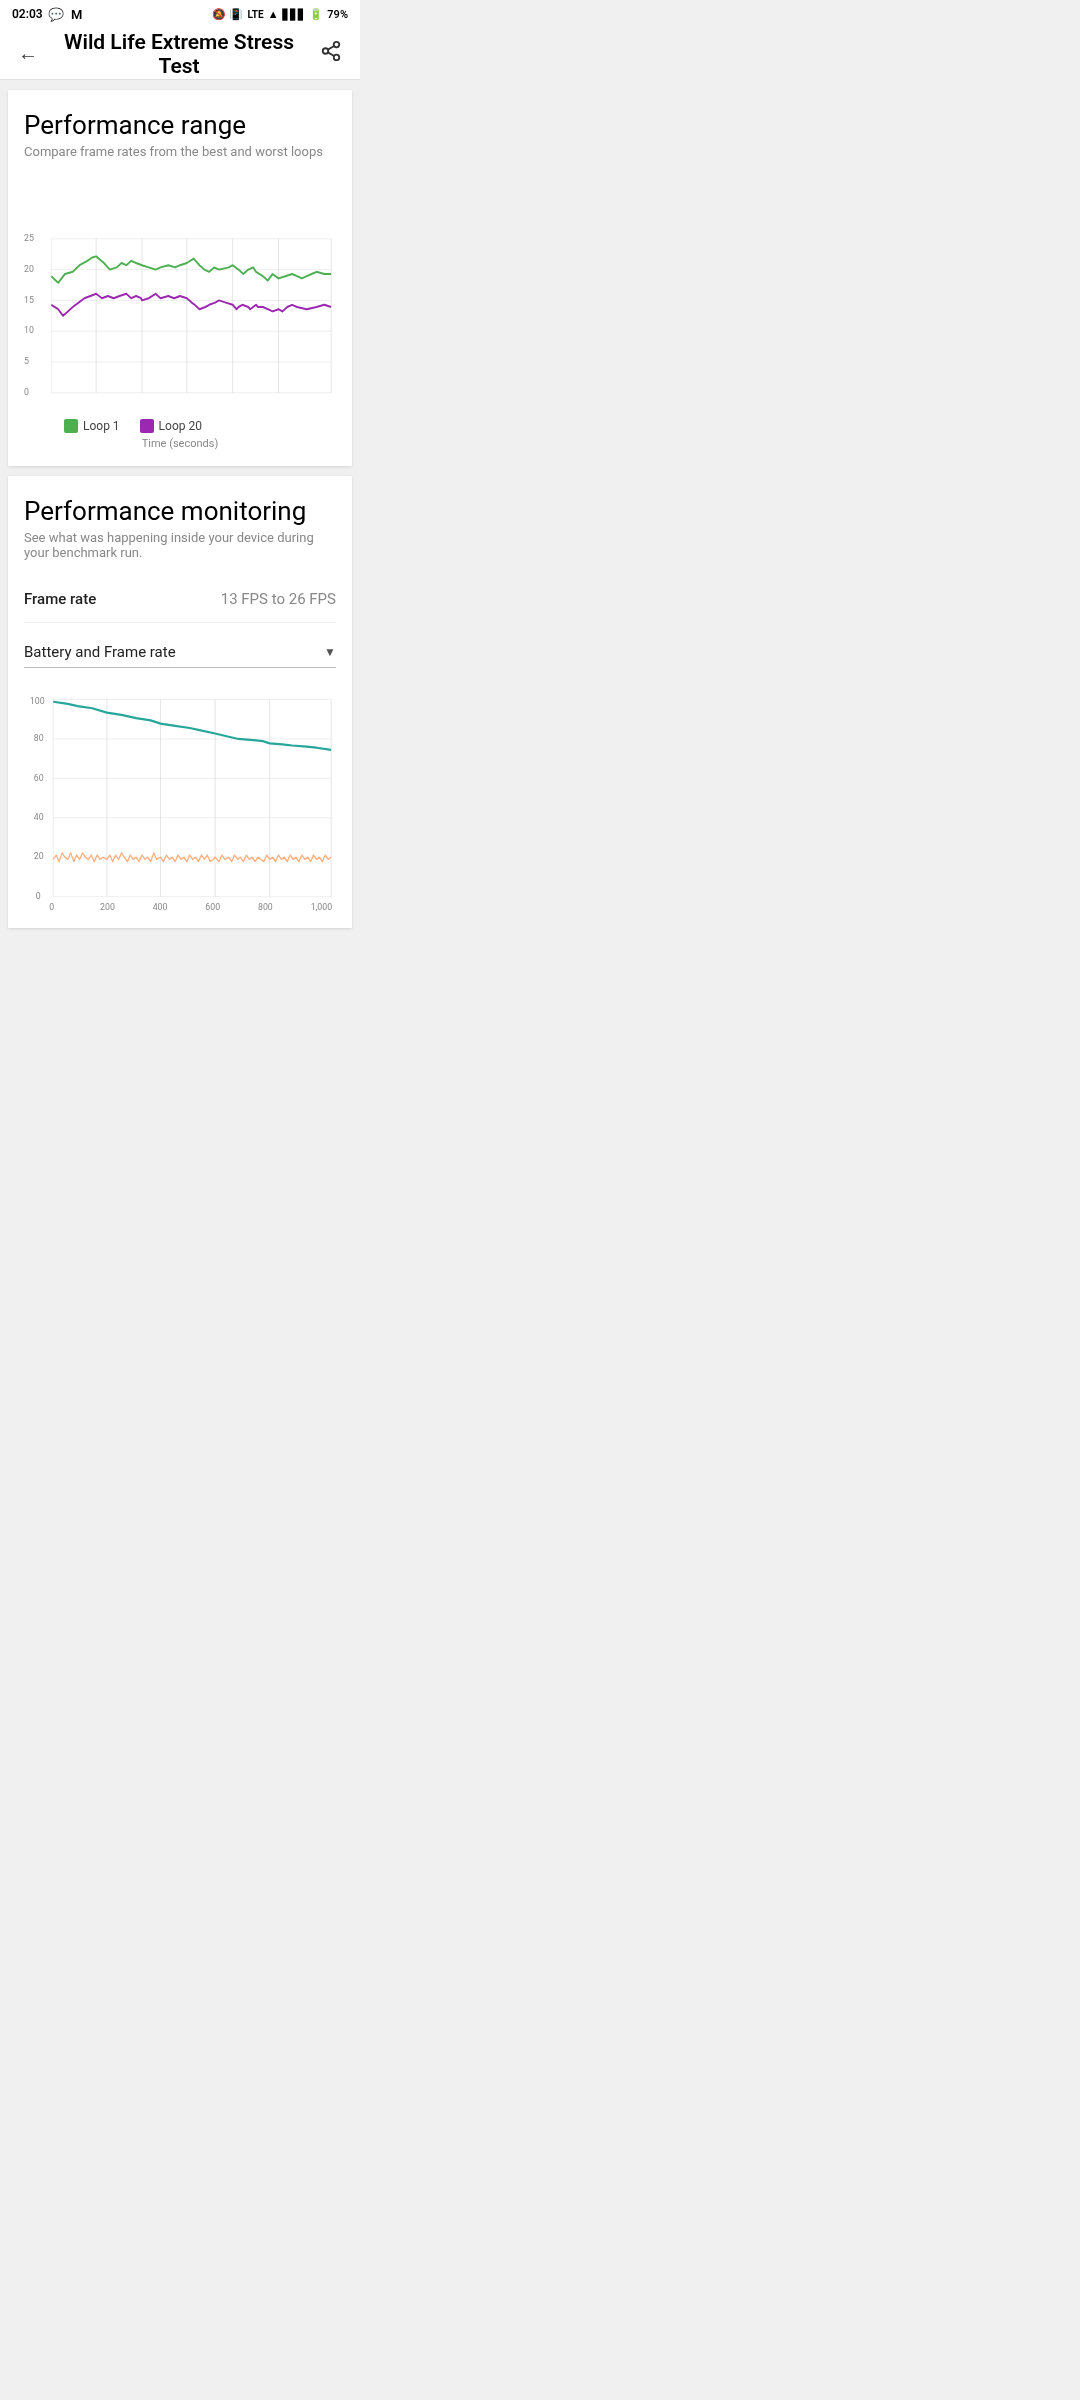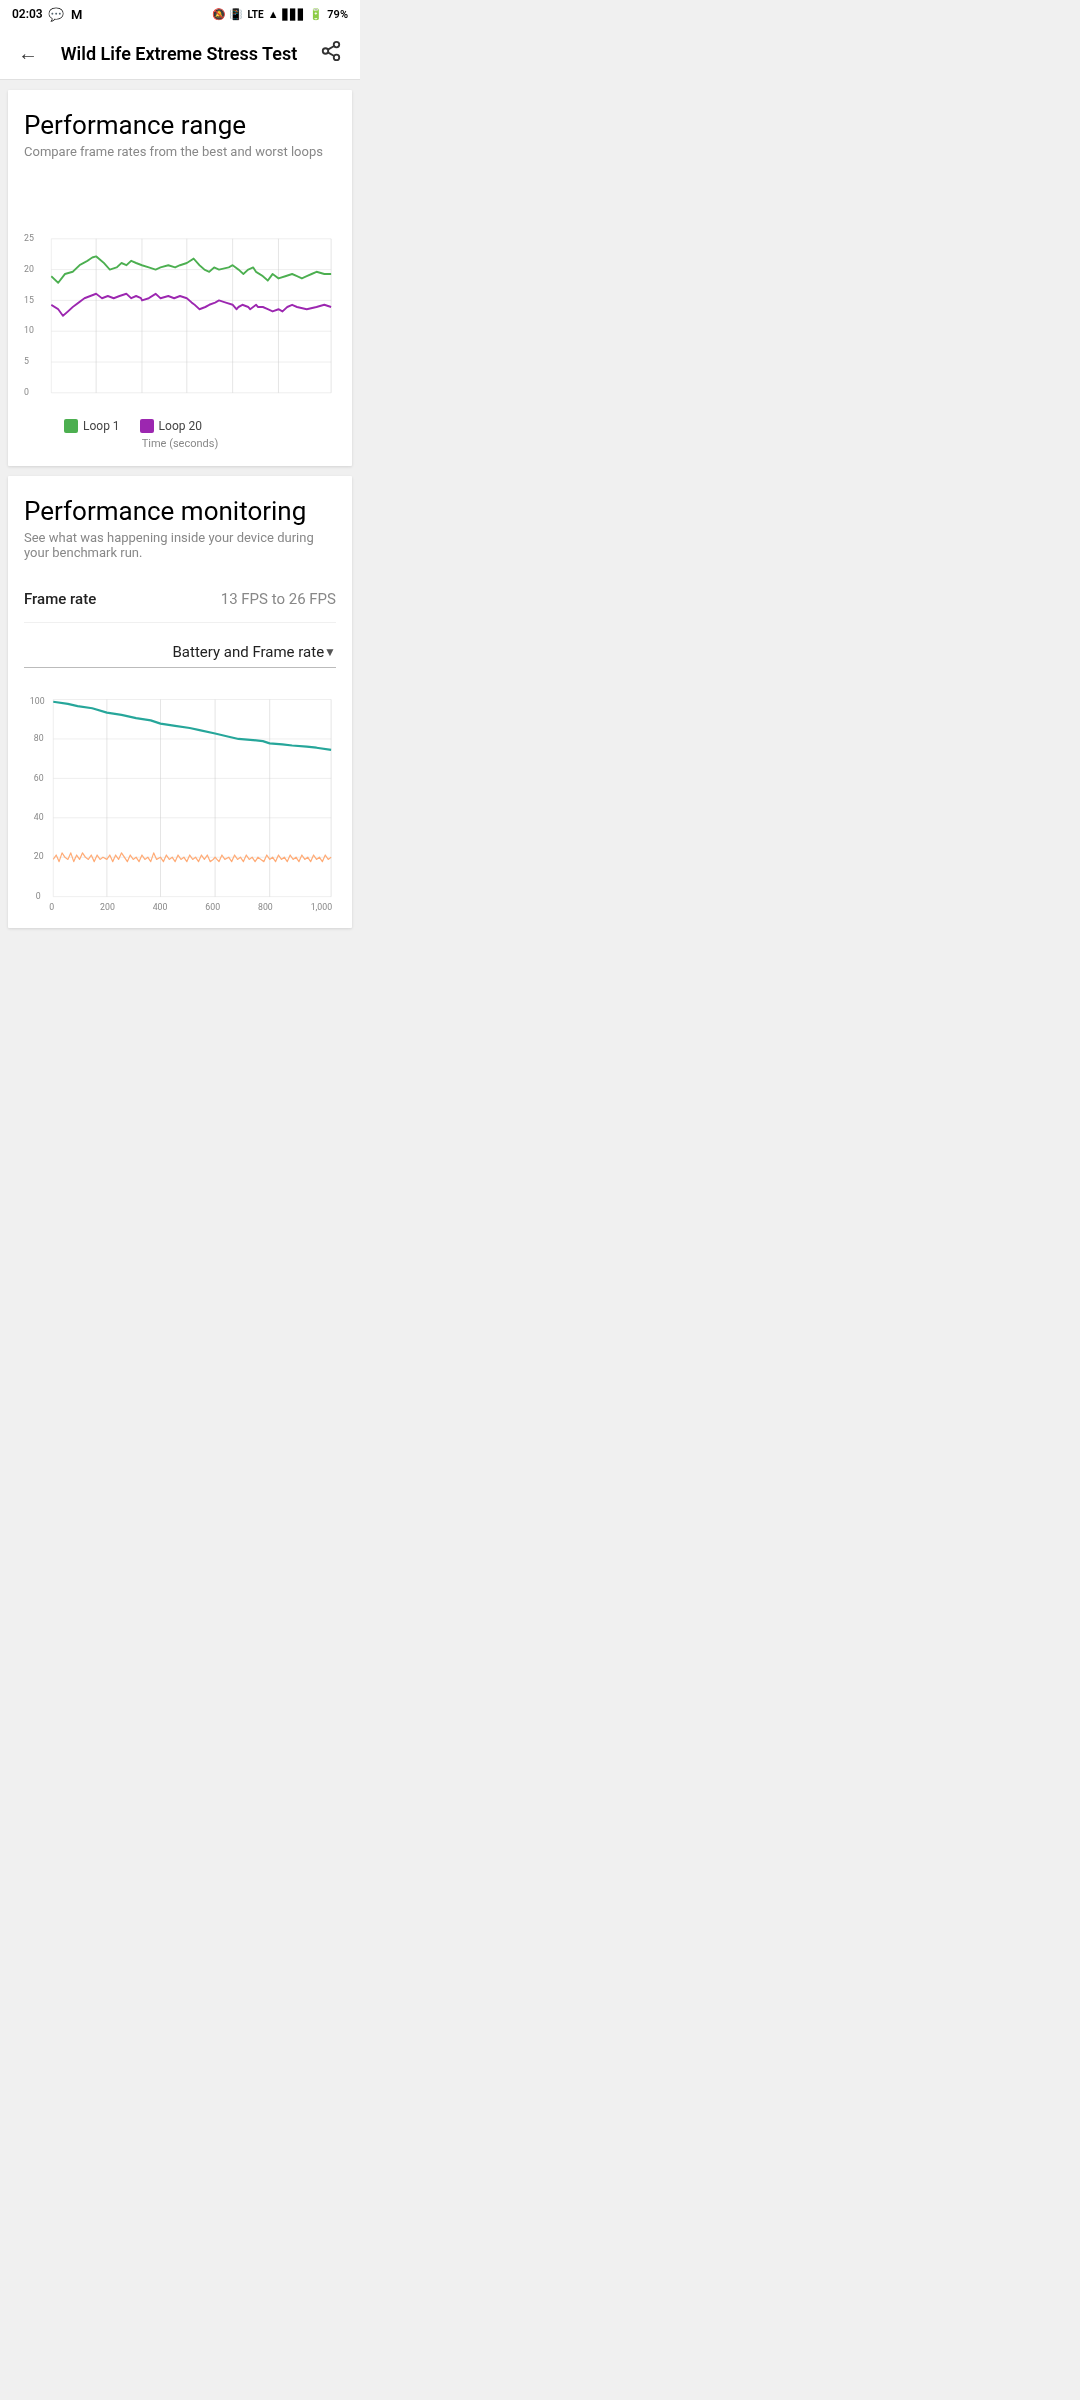--- a/index.html
+++ b/index.html
@@ -28,21 +28,21 @@
       background: #fff;
       display: flex;
       align-items: center;
       padding: 0 14px;
       height: 52px;
       border-bottom: 1px solid #e0e0e0;
     }
     .app-bar-title {
       flex: 1;
       text-align: center;
-      font-size: 18px;
+      font-size: 21px;
       font-weight: 600;
       color: #000;
     }
     .icon-btn {
       background: none;
       border: none;
       cursor: pointer;
       padding: 4px;
       font-size: 20px;
       color: #333;
@@ -113,21 +113,21 @@
       font-weight: 500;
       color: #222;
     }
     .metric-value {
       font-size: 15px;
       color: #888;
     }
     .dropdown-row {
       display: flex;
       align-items: center;
-      justify-content: flex-end;
+      justify-content: space-between;
       padding: 10px 0 6px;
       border-bottom: 1px solid #bbb;
       margin-top: 10px;
       cursor: pointer;
     }
     .dropdown-label {
       font-size: 15px;
       color: #222;
     }
     .dropdown-arrow {

